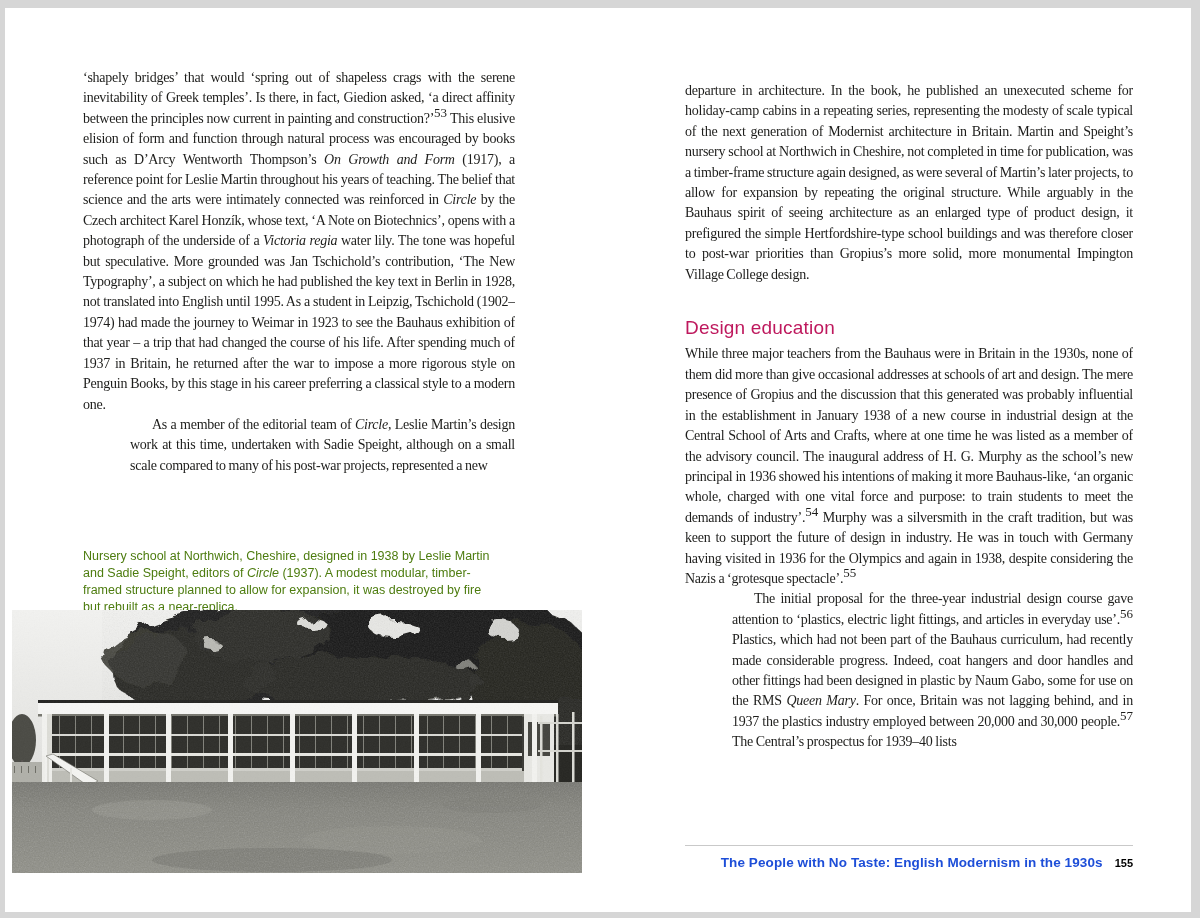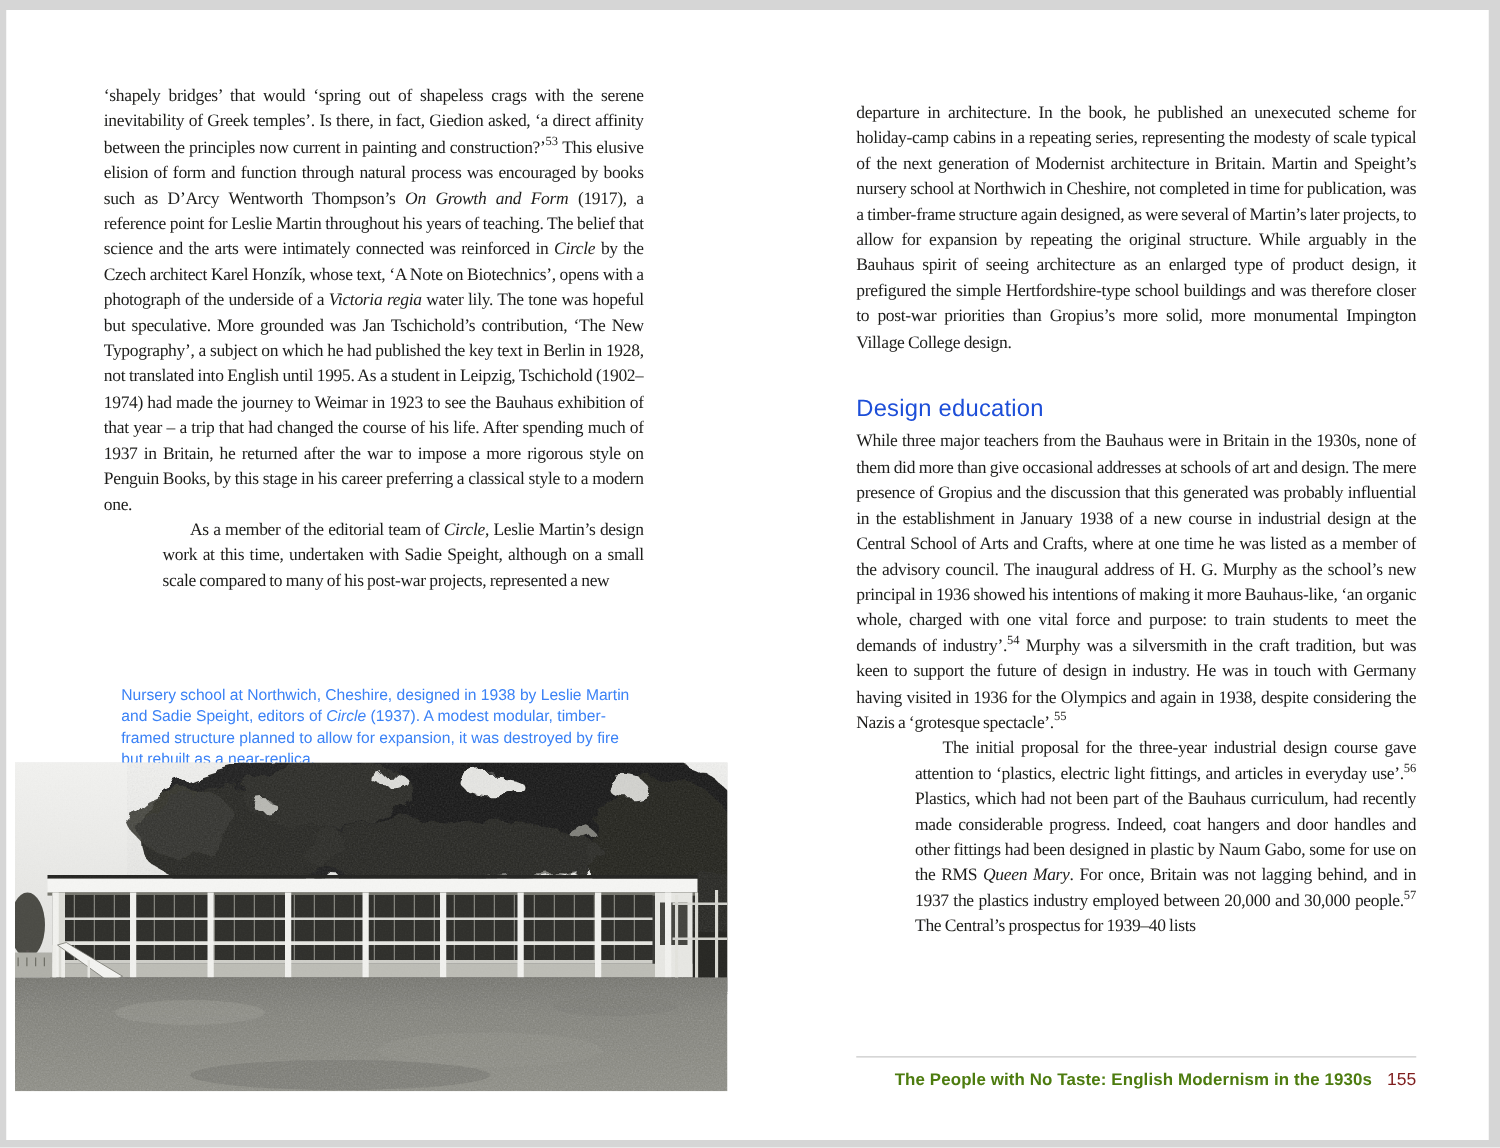--- a/index.html
+++ b/index.html
@@ -16,46 +16,46 @@
   .col{
     position:absolute;
     font-size:14px;line-height:20.4px;
     letter-spacing:-0.25px;word-spacing:-0.5px;
     color:#1d1d1b;text-align:justify;overflow:hidden;
   }
   .col-left{left:78px;top:60px;width:432px;height:474px;}
   .col-right{left:680px;top:73px;width:448px;height:772px;}
   .para{margin:0;}
   .para.indent{text-indent:22px;margin-left:47px;}
-  sup{font-size:10px;line-height:0;letter-spacing:0;}
+  sup{font-size:13px;line-height:0;letter-spacing:0;}
   .heading{
     font-family:"Liberation Sans", sans-serif;
-    font-size:19px;font-weight:400;color:#1d4ed8;
+    font-size:19px;font-weight:400;color:#be185d;
     letter-spacing:0.2px;word-spacing:0;
     margin:33px 0 6px 0;text-align:left;text-indent:0;
   }
   .caption{
-    position:absolute;left:92px;top:540px;width:412px;
+    position:absolute;left:78px;top:540px;width:412px;
     font-family:"Liberation Sans", sans-serif;
-    font-size:12.5px;line-height:17px;color:#3b82f6;
+    font-size:12.5px;line-height:17px;color:#4d7c0f;
     text-align:left;
   }
   .photo{
     position:absolute;left:7px;top:602px;width:570px;height:263px;
     overflow:hidden;background:#e6e6e3;
   }
   .photo svg{display:block;width:100%;height:100%;}
   .footer{
     position:absolute;left:680px;top:837px;width:448px;
     border-top:1px solid #c9c9c9;padding-top:9px;
     display:flex;justify-content:flex-end;align-items:baseline;gap:12px;
     font-family:"Liberation Sans", sans-serif;
   }
-  .footer-title{font-size:13.5px;font-weight:700;color:#4d7c0f;letter-spacing:0.1px;}
-  .footer-num{font-size:14px;font-weight:400;color:#7f1d1d;}
+  .footer-title{font-size:13.5px;font-weight:700;color:#1d4ed8;letter-spacing:0.1px;}
+  .footer-num{font-size:11px;font-weight:700;color:#000000;}
 </style>
 </head>
 <body>
 
 <div class="page">
 
   <section class="col col-left">
     <p class="para"><span>‘shapely bridges’ that would ‘spring out of shapeless crags with the serene inevitability of Greek temples’. Is there, in fact, Giedion asked, ‘a direct affinity between the principles now current in painting and construction?’</span><sup>53</sup><span> This elusive elision of form and function through natural process was encouraged by books such as D’Arcy Wentworth Thompson’s </span><i>On Growth and Form</i><span> (1917), a reference point for Leslie Martin throughout his years of teaching. The belief that science and the arts were intimately connected was reinforced in </span><i>Circle</i><span> by the Czech architect Karel Honzík, whose text, ‘A Note on Biotechnics’, opens with a photograph of the underside of a </span><i>Victoria regia</i><span> water lily. The tone was hopeful but speculative. More grounded was Jan Tschichold’s contribution, ‘The New Typography’, a subject on which he had published the key text in Berlin in 1928, not translated into English until 1995. As a student in Leipzig, Tschichold (1902–1974) had made the journey to Weimar in 1923 to see the Bauhaus exhibition of that year – a trip that had changed the course of his life. After spending much of 1937 in Britain, he returned after the war to impose a more rigorous style on Penguin Books, by this stage in his career preferring a classical style to a modern one.</span></p>
     <p class="para indent"><span>As a member of the editorial team of </span><i>Circle</i><span>, Leslie Martin’s design work at this time, undertaken with Sadie Speight, although on a small scale compared to many of his post-war projects, represented a new</span></p>
   </section>

